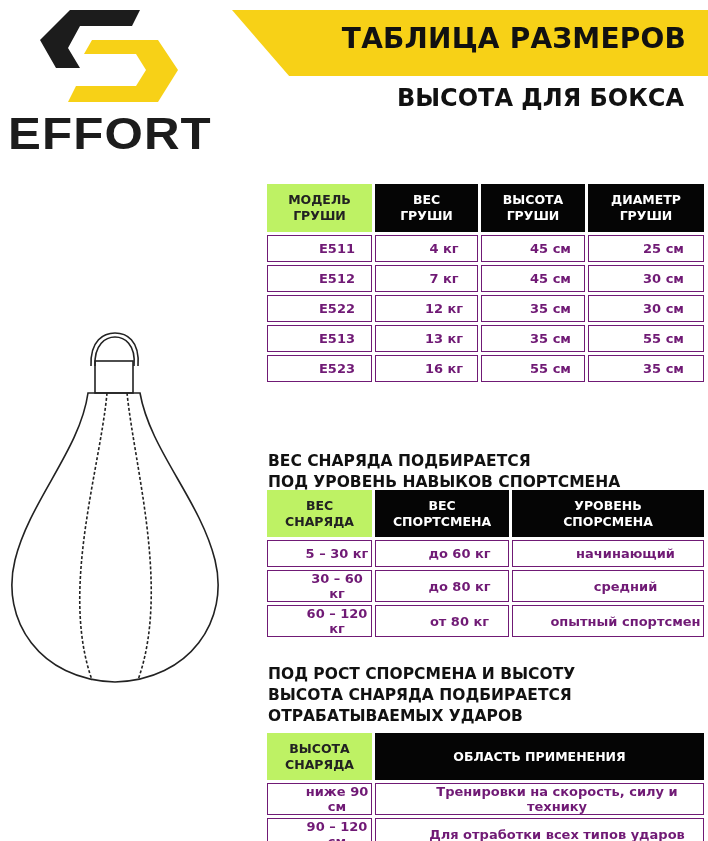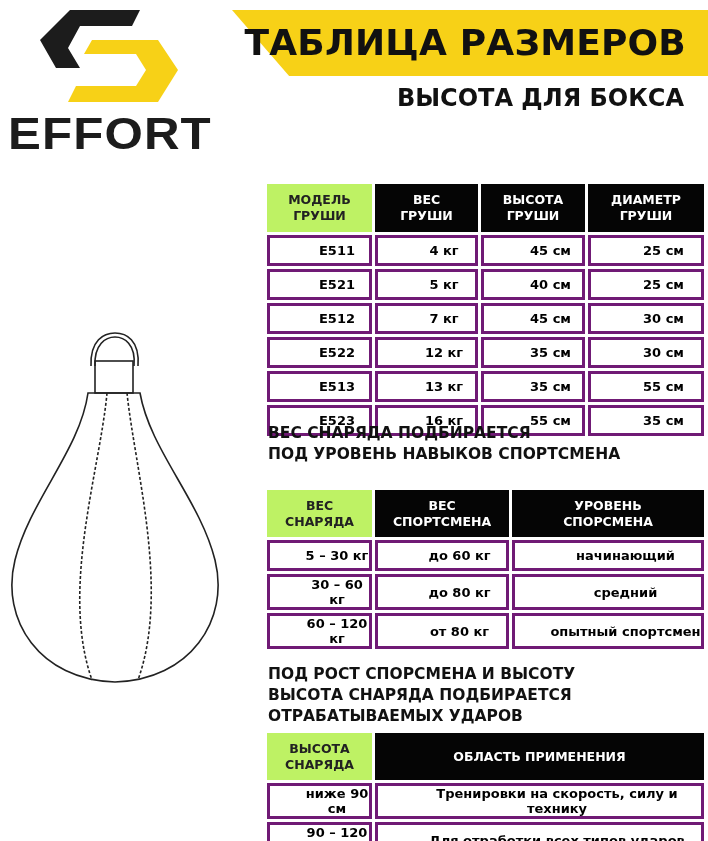--- a/index.html
+++ b/index.html
@@ -4,28 +4,28 @@
 <style>
   html, body { margin:0; padding:0; background:#ffffff; }
   body { width:708px; height:841px; position:relative; overflow:hidden;
          font-family:"DejaVu Sans", sans-serif; color:#111; }
   .abs { position:absolute; }
   .logo-mark { left:40px; top:10px; width:140px; height:92px; }
   .logo-text { left:8px; top:112px; font-family:"Liberation Sans", sans-serif; font-weight:900;
                font-size:44px; letter-spacing:1px; color:#1c1c1c; line-height:1; transform:scaleX(1.12); transform-origin:left top; }
   .title-band { left:232px; top:10px; width:476px; height:66px; background:#f7d117;
                 clip-path:polygon(0 0,100% 0,100% 100%,12% 100%); }
-  .title-text { right:22px; top:22px; font-weight:bold; font-size:36px; color:#111; letter-spacing:0.2px;
+  .title-text { right:22px; top:22px; font-weight:bold; font-size:28px; color:#111; letter-spacing:0.2px;
                 font-family:"DejaVu Sans", sans-serif; }
   .subtitle { right:24px; top:84px; font-weight:bold; font-size:24px; color:#111; }
   table { border-collapse:separate; border-spacing:3px; position:absolute; }
   td, th { text-align:center; font-weight:bold; font-size:13px; padding:0; }
   th { color:#fff; background:#050505; font-size:12.5px; line-height:16px; }
   th.yellow { background:#bef264; color:#222; }
-  td { border:3px solid #701a75; background:#fff; color:#000000;padding-left:35px; }
+  td { border:1px solid #701a75; background:#fff; color:#701a75;padding-left:35px; }
   .t1 { left:264px; top:181px; width:443px; }
   .t1 th { height:48px; }
   .t1 td { height:25px; }
   .t2 { left:264px; top:487px; width:443px; }
   .t2 th { height:47px; }
   .t2 td { height:25px; }
   .t3 { left:264px; top:730px; width:443px; }
   .t3 th { height:47px; }
   .t3 td { height:25px; }
   .section-heading { left:268px; font-weight:bold; font-size:15.5px; line-height:21px; color:#111; }
@@ -65,26 +65,20 @@
     </tr>
   </thead>
   <tbody>
     <tr>
         <td>E511</td>
         <td>4 кг</td>
         <td>45 см</td>
         <td>25 см</td>
       </tr>
     <tr>
-        <td>E521</td>
-        <td>5 кг</td>
-        <td>40 см</td>
-        <td>25 см</td>
-      </tr>
-    <tr>
         <td>E512</td>
         <td>7 кг</td>
         <td>45 см</td>
         <td>30 см</td>
       </tr>
     <tr>
         <td>E522</td>
         <td>12 кг</td>
         <td>35 см</td>
         <td>30 см</td>
@@ -97,21 +91,21 @@
       </tr>
     <tr>
         <td>E523</td>
         <td>16 кг</td>
         <td>55 см</td>
         <td>35 см</td>
       </tr>
   </tbody>
 </table>
 
-<div class="abs section-heading" style="top:423px">
+<div class="abs section-heading" style="top:451px">
   <div>ВЕС СНАРЯДА ПОДБИРАЕТСЯ</div>
   <div>ПОД УРОВЕНЬ НАВЫКОВ СПОРТСМЕНА</div>
 </div>
 <table class="t2">
   <thead>
     <tr>
       <th class="yellow" style="width:105px"><span>ВЕС</span><br><span>СНАРЯДА</span></th>
       <th style="width:134px"><span>ВЕС</span><br><span>СПОРТСМЕНА</span></th>
       <th><span>УРОВЕНЬ</span><br><span>СПОРСМЕНА</span></th>
     </tr>

